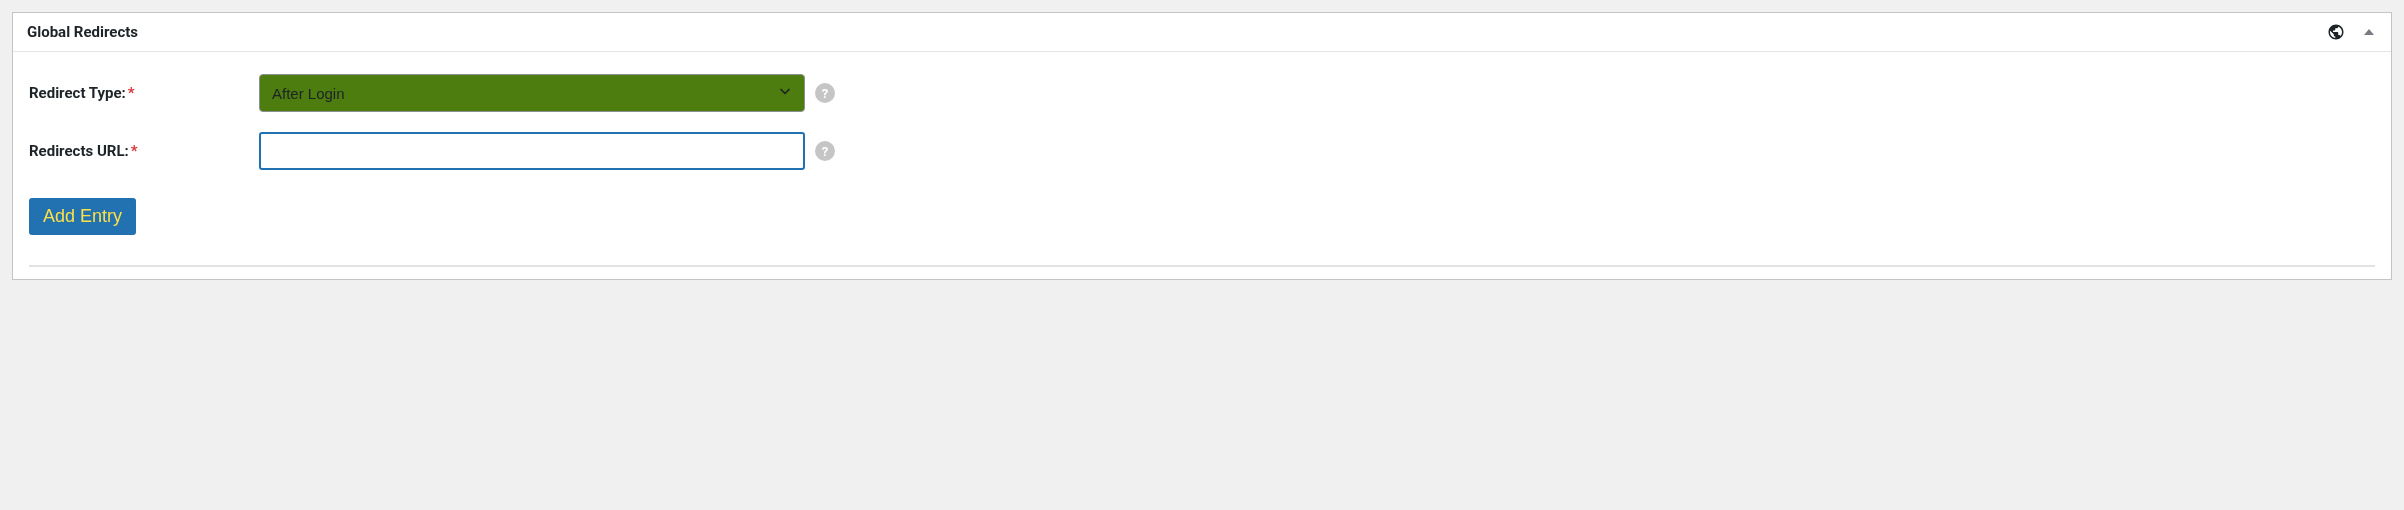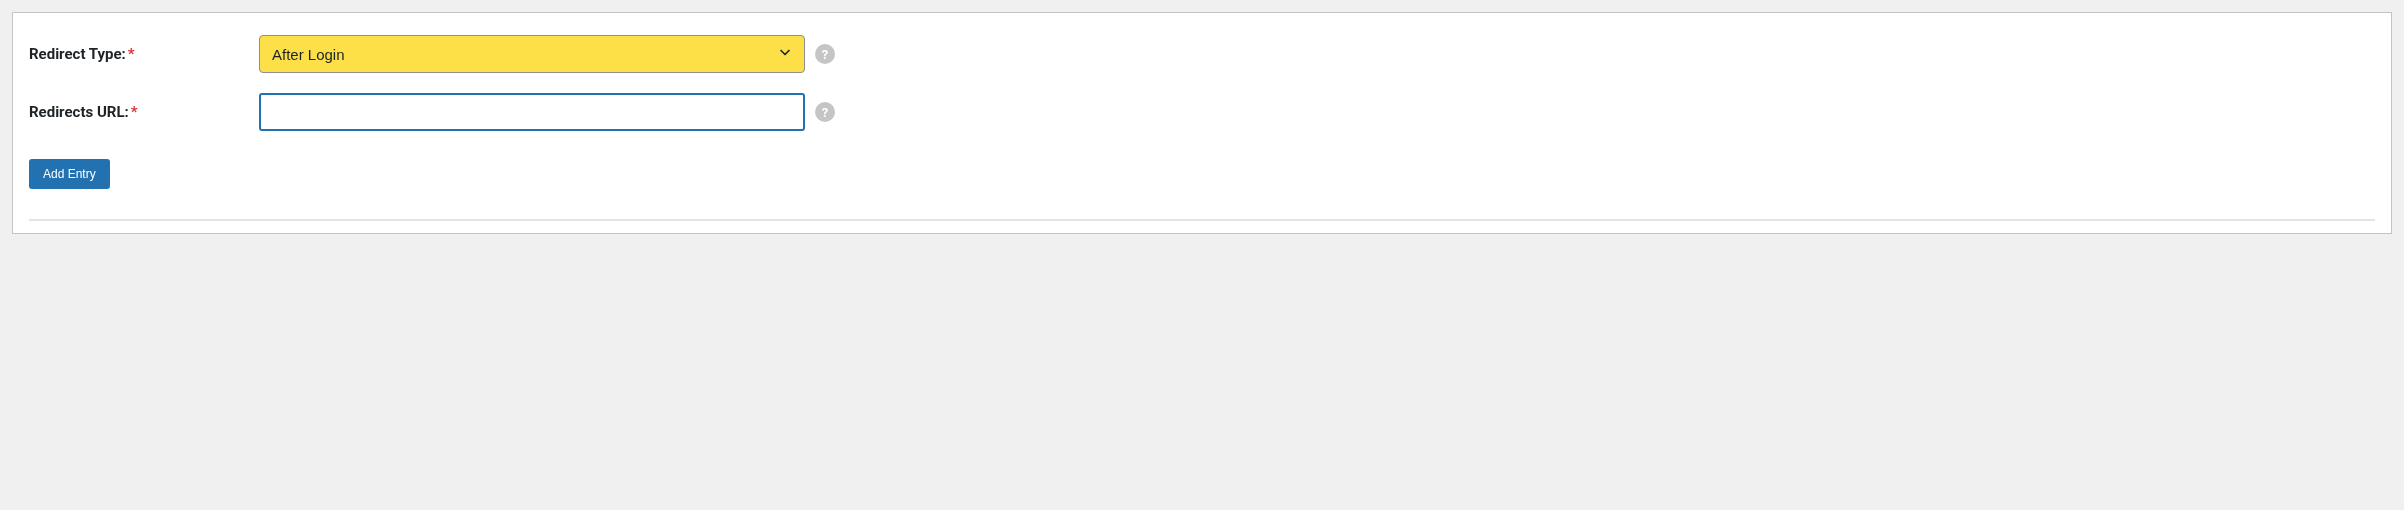--- a/index.html
+++ b/index.html
@@ -77,21 +77,21 @@
     .select-wrapper {
       position: relative;
       width: 546px;
     }
     select.form-select {
       width: 100%;
       height: 38px;
       padding: 0 36px 0 12px;
       font-size: 15px;
       color: #1d2327;
-      background-color: #fde047;
+      background-color: #4d7c0f;
       border: 1px solid #8c8f94;
       border-radius: 4px;
       appearance: none;
       -webkit-appearance: none;
       -moz-appearance: none;
       cursor: pointer;
     }
     .select-chevron {
       position: absolute;
       right: 12px;
@@ -120,39 +120,54 @@
       border-radius: 50%;
       background-color: #c5c5c5;
       color: #ffffff;
       font-size: 13px;
       font-weight: 700;
       cursor: pointer;
     }
     .btn-primary {
       display: inline-block;
       background-color: #2271b1;
-      color: #ffffff;
+      color: #fde047;
       border: none;
       border-radius: 3px;
       padding: 8px 14px;
-      font-size: 12px;
+      font-size: 18px;
       font-weight: 400;
       cursor: pointer;
       margin-top: 8px;
     }
     .divider {
       height: 2px;
       background-color: #e3e3e3;
       margin-top: 30px;
     }
   </style>
 </head>
 <body>
 
 <div class="panel">
+  <div class="panel-header">
+    <div class="panel-title">Global Redirects</div>
+    <div class="panel-header-actions">
+      <span class="globe-icon">
+        <svg width="18" height="18" viewBox="0 0 24 24" fill="currentColor">
+          <path d="M12 2C6.48 2 2 6.48 2 12s4.48 10 10 10 10-4.48 10-10S17.52 2 12 2zm-1 17.93c-3.95-.49-7-3.85-7-7.93 0-.62.08-1.21.21-1.79L9 15v1c0 1.1.9 2 2 2v1.93zm6.9-2.54c-.26-.81-1-1.39-1.9-1.39h-1v-3c0-.55-.45-1-1-1H8v-2h2c.55 0 1-.45 1-1V7h2c1.1 0 2-.9 2-2v-.41c2.93 1.19 5 4.06 5 7.41 0 2.08-.8 3.97-2.1 5.39z"></path>
+        </svg>
+      </span>
+      <span class="collapse-toggle">
+        <svg width="12" height="12" viewBox="0 0 12 12">
+          <path d="M6 3 L11 9 L1 9 Z" fill="#787c82"></path>
+        </svg>
+      </span>
+    </div>
+  </div>
 
   <div class="panel-body">
     <div class="form-row">
       <div class="form-label">
         <span>Redirect Type:</span><span class="required">*</span>
       </div>
       <div class="form-control-wrapper">
         <div class="select-wrapper">
           <select class="form-select">
             <option>After Login</option>

